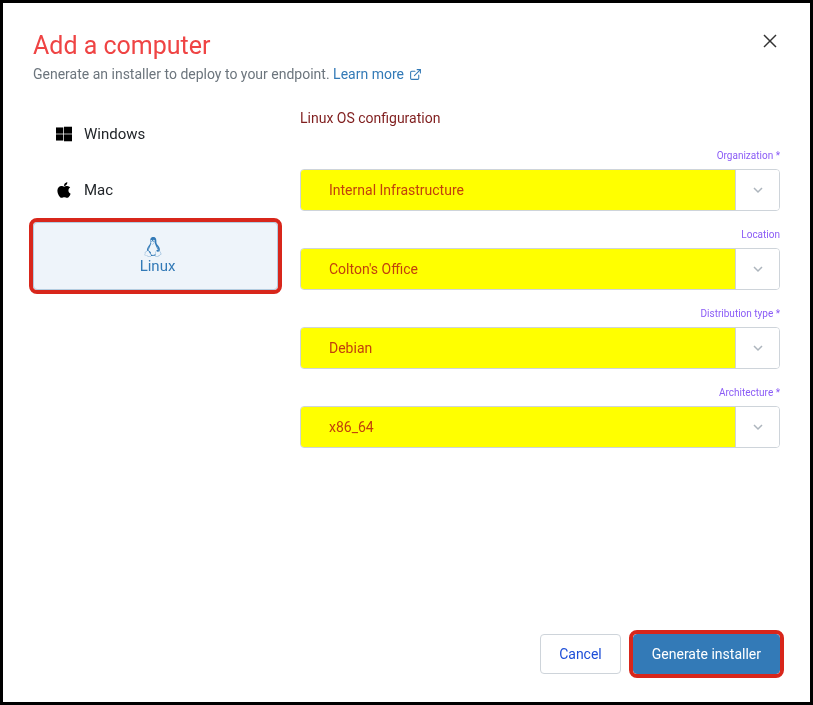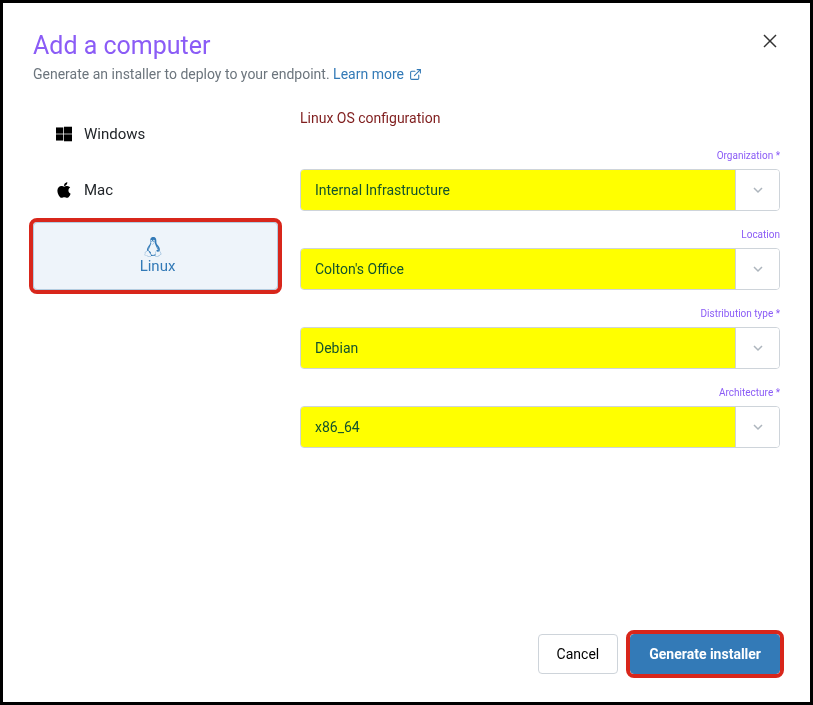--- a/index.html
+++ b/index.html
@@ -32,21 +32,21 @@
       justify-content: center;
       color: #333;
     }
     .close-btn svg {
       width: 14px;
       height: 14px;
     }
     .title {
       font-size: 25px;
       font-weight: 400;
-      color: #8b5cf6;
+      color: #ef4444;
       margin-bottom: 6px;
     }
     .subtitle-row {
       font-size: 14px;
       color: #6c757d;
       margin-bottom: 26px;
     }
     .learn-more {
       color: #337ab7;
       text-decoration: none;
@@ -118,23 +118,23 @@
       display: flex;
       border: 1px solid #ced4da;
       border-radius: 4px;
       height: 42px;
       overflow: hidden;
       cursor: pointer;
     }
     .select-value {
       flex: 1;
       background: #ffff00;
-      padding: 10px 14px;
-      font-size: 14px;
-      color: #14532d;
+      padding: 10px 28px;
+      font-size: 14px;
+      color: #c2410c;
       display: flex;
       align-items: center;
     }
     .select-chevron {
       width: 44px;
       border-left: 1px solid #ced4da;
       display: flex;
       align-items: center;
       justify-content: center;
       background: #fff;
@@ -155,31 +155,30 @@
     .btn {
       padding: 11px 18px;
       border-radius: 4px;
       font-size: 14px;
       cursor: pointer;
       font-family: inherit;
     }
     .btn-cancel {
       background: #fff;
       border: 1px solid #ced4da;
-      color: #000000;
+      color: #1d4ed8;
     }
     .btn-primary {
       background: #337ab7;
       border: 1px solid #337ab7;
       color: #fff;
     }
     .btn-primary.highlighted-red {
       outline: 4px solid #d8261b;
       outline-offset: 0;
-      font-weight: bold;
     }
     .win-icon {
       width: 16px;
       height: 16px;
     }
     .apple-icon {
       width: 16px;
       height: 18px;
     }
     .linux-icon {

